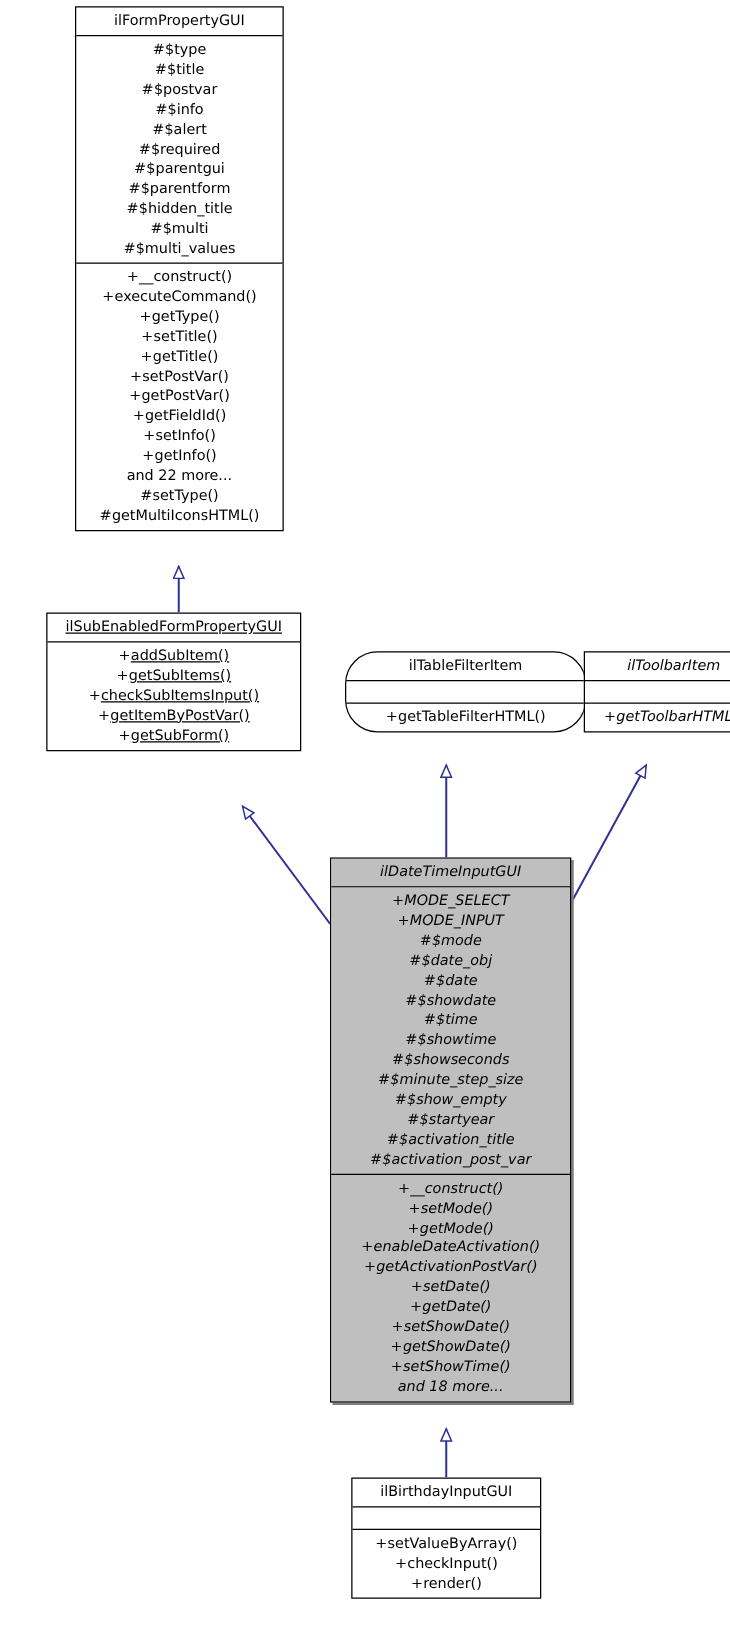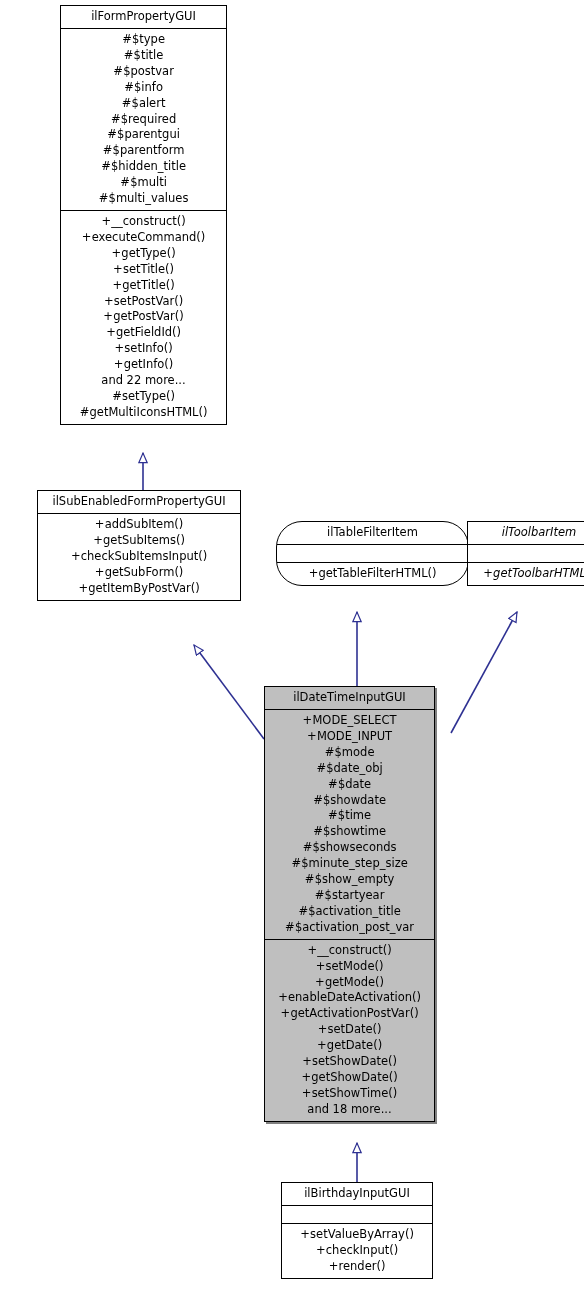--- a/index.html
+++ b/index.html
@@ -131,48 +131,48 @@
         <span class="member"><span class="vis">+</span>getPostVar()</span>
         <span class="member"><span class="vis">+</span>getFieldId()</span>
         <span class="member"><span class="vis">+</span>setInfo()</span>
         <span class="member"><span class="vis">+</span>getInfo()</span>
         <span class="member">and 22 more...</span>
         <span class="member"><span class="vis">#</span>setType()</span>
         <span class="member"><span class="vis">#</span>getMultiIconsHTML()</span>
       </div>
   </div>
 
-  <div class="uml-class" style="left:5px; top:490px; width:204px;">
+  <div class="uml-class" style="left:5px; top:490px; width:204px;text-decoration:underline;">
     <div class="class-name">ilSubEnabledFormPropertyGUI</div>
     <div class="compartment methods">
         <span class="member"><span class="vis">+</span>addSubItem()</span>
         <span class="member"><span class="vis">+</span>getSubItems()</span>
         <span class="member"><span class="vis">+</span>checkSubItemsInput()</span>
+        <span class="member"><span class="vis">+</span>getItemByPostVar()</span>
         <span class="member"><span class="vis">+</span>getSubForm()</span>
-        <span class="member"><span class="vis">+</span>getItemByPostVar()</span>
       </div>
   </div>
 
   <div class="uml-class" style="left:244px; top:521px; width:193px;border-radius:26px;">
     <div class="class-name">ilTableFilterItem</div>
     <div class="compartment empty"></div>
     <div class="compartment methods">
         <span class="member"><span class="vis">+</span>getTableFilterHTML()</span>
       </div>
   </div>
 
   <div class="uml-class" style="left:435px; top:521px; width:144px;font-style:italic;">
     <div class="class-name">ilToolbarItem</div>
     <div class="compartment empty"></div>
     <div class="compartment methods">
         <span class="member"><span class="vis">+</span>getToolbarHTML()</span>
       </div>
   </div>
 
-  <div class="uml-class highlight" style="left:232px; top:686px; width:171px;">
+  <div class="uml-class highlight" style="left:232px; top:686px; width:193px;font-style:italic;">
     <div class="class-name">ilDateTimeInputGUI</div>
     <div class="compartment attrs">
         <span class="member"><span class="vis">+</span>MODE_SELECT</span>
         <span class="member"><span class="vis">+</span>MODE_INPUT</span>
         <span class="member"><span class="vis">#</span>$mode</span>
         <span class="member"><span class="vis">#</span>$date_obj</span>
         <span class="member"><span class="vis">#</span>$date</span>
         <span class="member"><span class="vis">#</span>$showdate</span>
         <span class="member"><span class="vis">#</span>$time</span>
         <span class="member"><span class="vis">#</span>$showtime</span>

